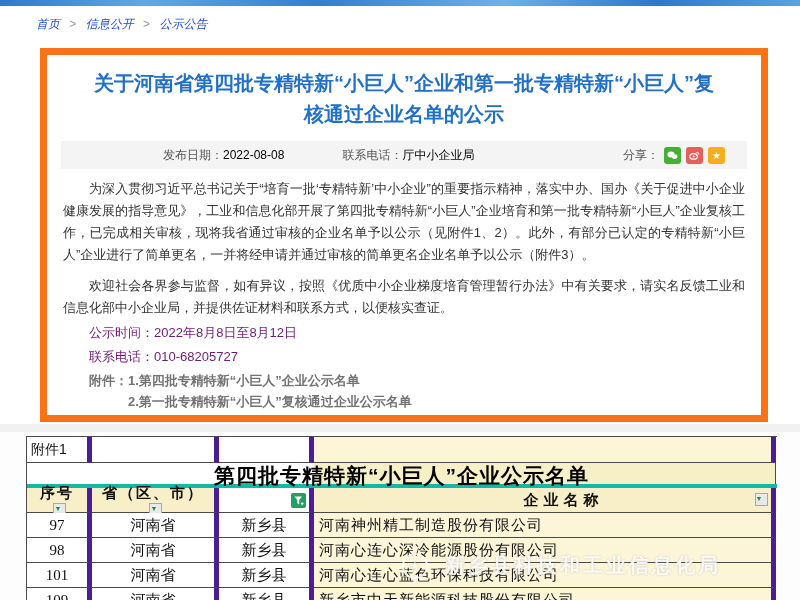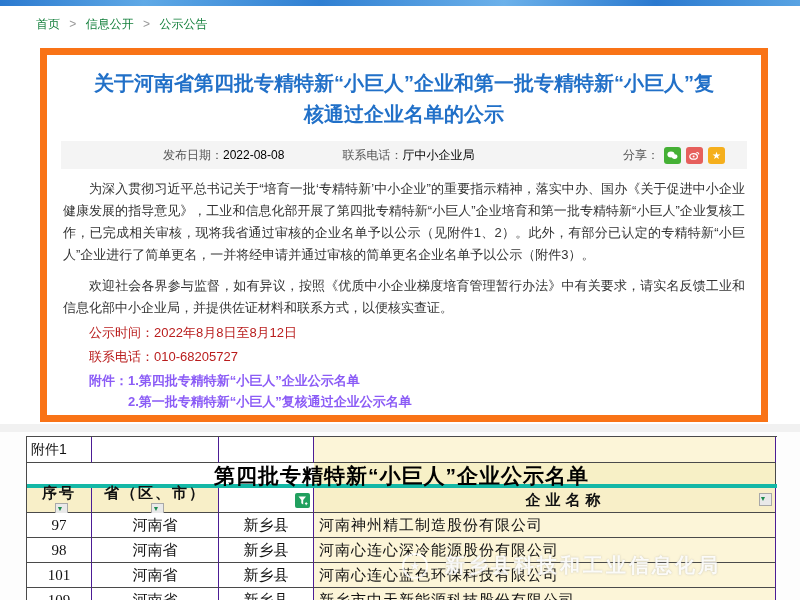--- a/index.html
+++ b/index.html
@@ -6,21 +6,21 @@
   html,body { width:800px; height:600px; overflow:hidden; background:#fff;
               font-family:"Liberation Sans","DejaVu Sans",sans-serif; }
   .screen { position:relative; width:800px; height:600px; background:#ffffff; overflow:hidden; }
 
   
   .topbar { position:absolute; top:0; left:0; width:800px; height:6px;
             background:linear-gradient(90deg,#2a79cf 0%,#5fa9e6 18%,#2f7fd2 40%,#6cb1ea 63%,#2a79cf 82%,#58a3e3 100%); }
 
   
   .breadcrumb { position:absolute; top:16px; left:36px; font-size:12px; color:#777; }
-  .bc-item { color:#15803d; cursor:pointer; }
+  .bc-item { color:#1d4ed8; cursor:pointer;font-style:italic; }
   .bc-sep { margin:0 6px; color:#999; }
 
   
   .article { position:absolute; left:40px; top:48px; width:728px; height:374px;
              background:#fff; border:7px solid #f97316; overflow:hidden; }
   .title { margin:13px 38px 0; text-align:center; color:#2170c8; font-size:20px;
            font-weight:bold; line-height:31px; }
   .meta { margin:11px 14px 0; background:#f4f4f4; height:28px; display:flex;
           align-items:center; font-size:12px; color:#555; padding:0 22px 0 102px; }
   .meta-item { margin-right:58px; white-space:nowrap; }
@@ -29,34 +29,34 @@
   .share { margin-left:auto; display:flex; align-items:center; }
   .sicon { width:17px; height:17px; border-radius:3px; display:inline-flex; align-items:center;
            justify-content:center; margin-left:5px; color:#fff; font-size:10px; cursor:pointer; }
   .sicon.wechat { background:#45b035; }
   .sicon.weibo  { background:#e65f5c; }
   .sicon.fav    { background:#f5af1d; }
 
   .content { padding:0 16px; }
   .para { margin-top:9px; font-size:13px; line-height:22px; color:#333;
           text-indent:2em; text-align:justify; }
-  .info-line { margin-top:3px; font-size:13px; line-height:21px; color:#b91c1c; padding-left:2em; }
+  .info-line { margin-top:3px; font-size:13px; line-height:21px; color:#701a75; padding-left:2em; }
   .attach { margin-top:3px; padding-left:2em; display:flex; font-size:13px;
-            line-height:21px; color:#8b5cf6; font-weight:bold; }
+            line-height:21px; color:#737373; font-weight:bold; }
   .attach-item { cursor:pointer; }
 
   
   .sheet-gap { position:absolute; left:0; top:424px; width:800px; height:12px; background:#f1f1f1; }
 
   
   .sheet { position:absolute; left:0; top:432px; width:800px; height:168px; background:#fdfdfd; }
   .grid { position:absolute; left:26px; top:4px; width:751px; border-top:1px solid #4a4a4a;
           border-left:1px solid #4a4a4a; font-family:"Liberation Serif","DejaVu Serif",serif; }
   .row { display:flex; }
-  .cell { border-right:1px solid #4c1d95; border-bottom:1px solid #4a4a4a;
+  .cell { border-right:5px solid #4c1d95; border-bottom:1px solid #4a4a4a;
           display:flex; align-items:center; justify-content:center; background:#fff;
           font-size:15px; color:#111; position:relative; }
   .c1 { width:65px; } .c2 { width:127px; } .c3 { width:95px; } .c4 { width:462px;padding-left:42px; }
   .yellow { background:#fcf5d8; }
   .r-attach .cell { height:26px; font-family:"Liberation Sans",sans-serif; font-size:14px; }
   .r-attach .c1 { justify-content:flex-start; padding-left:4px; }
   .r-title { position:relative; height:25px; border-bottom:4px solid #14b8a6; display:flex; }
   .r-title .bg-left { width:287px; background:#fff; }
   .r-title .bg-right { width:462px; background:#f7f0c6; border-right:1px solid #4a4a4a; }
   .sheet-title { position:absolute; left:0; top:0; width:749px; height:25px; display:flex;

